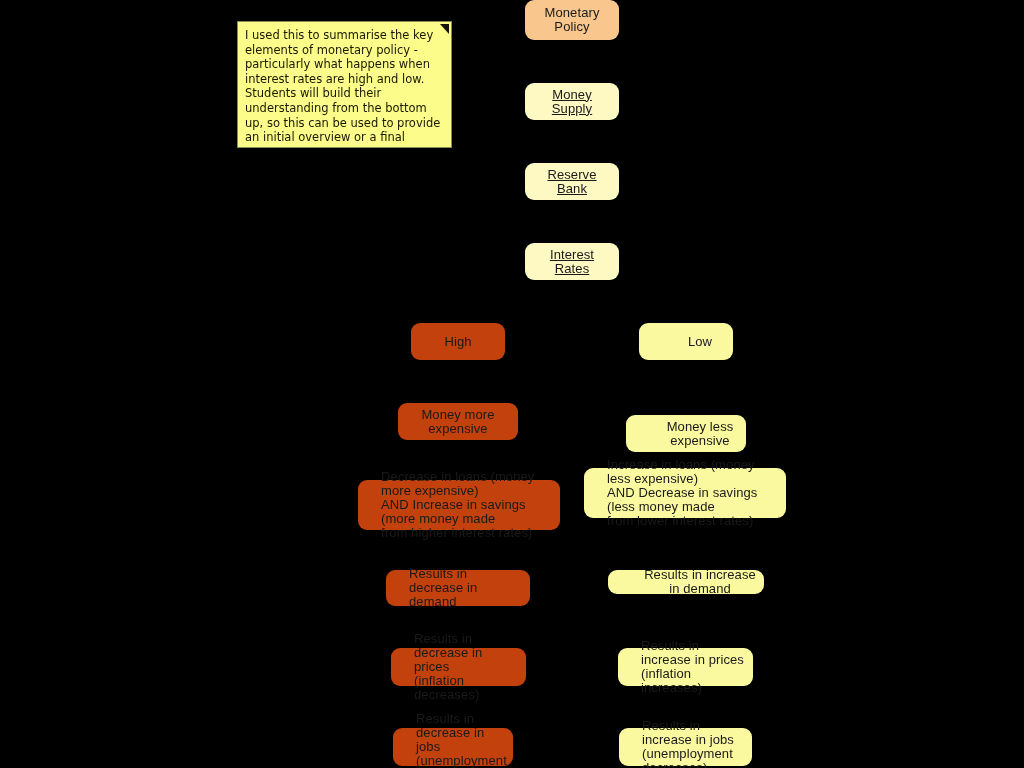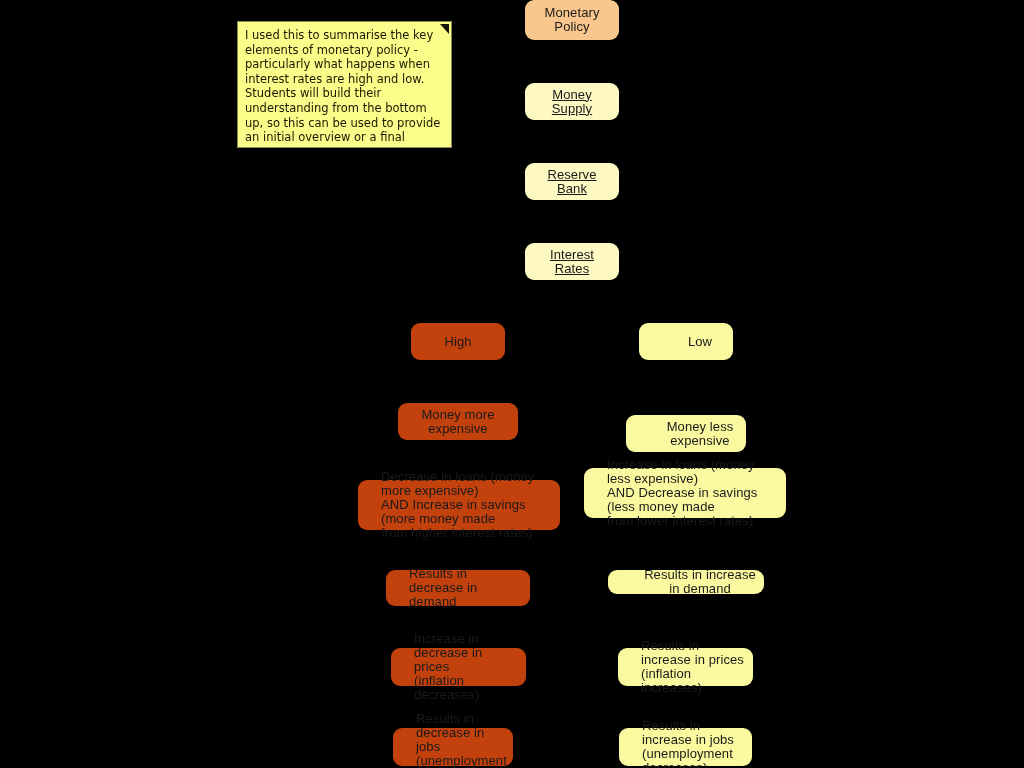--- a/index.html
+++ b/index.html
@@ -126,21 +126,21 @@
 AND Decrease in savings (less money made
 from lower interest rates)</span>
       </div>
       <div class="node fill-blue left-align" style="left: 386px; top: 570px; width: 144px; height: 36px;">
         <span class="node-text">Results in decrease in demand</span>
       </div>
       <div class="node fill-yellow" style="left: 608px; top: 570px; width: 156px; height: 24px;">
         <span class="node-text">Results in increase in demand</span>
       </div>
       <div class="node fill-blue left-align" style="left: 391px; top: 648px; width: 135px; height: 38px;">
-        <span class="node-text">Increase in decrease in prices
+        <span class="node-text">Results in decrease in prices
 (inflation decreases)</span>
       </div>
       <div class="node fill-yellow left-align" style="left: 618px; top: 648px; width: 135px; height: 38px;">
         <span class="node-text">Results in increase in prices
 (inflation increases)</span>
       </div>
       <div class="node fill-blue left-align" style="left: 393px; top: 728px; width: 120px; height: 38px;">
         <span class="node-text">Results in decrease in jobs
 (unemployment increases)</span>
       </div>

